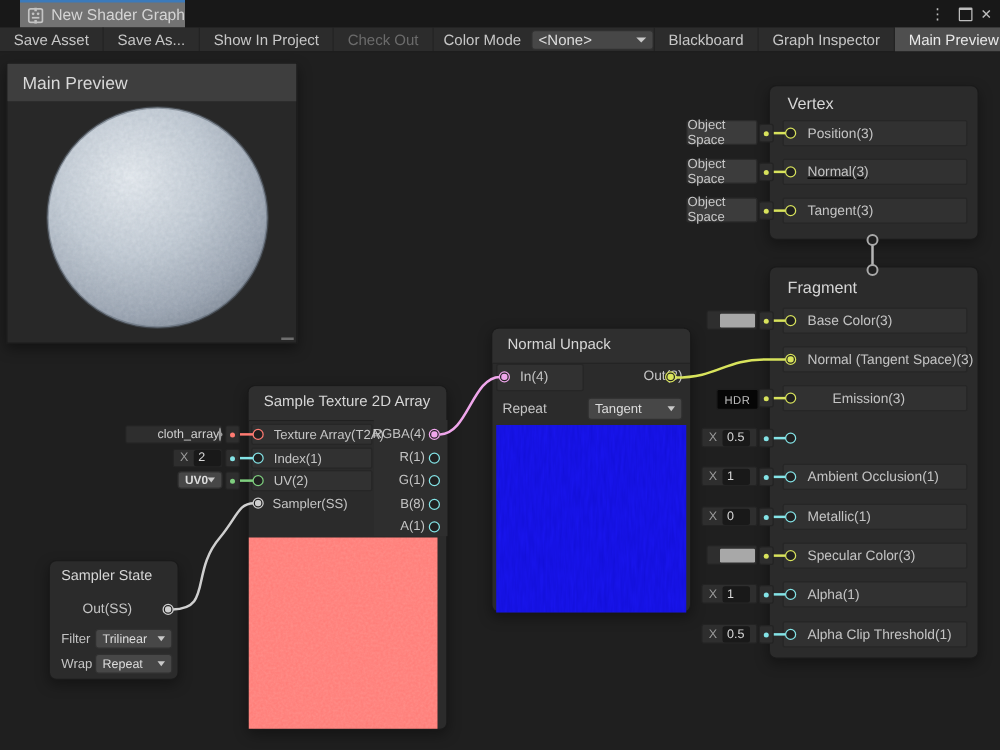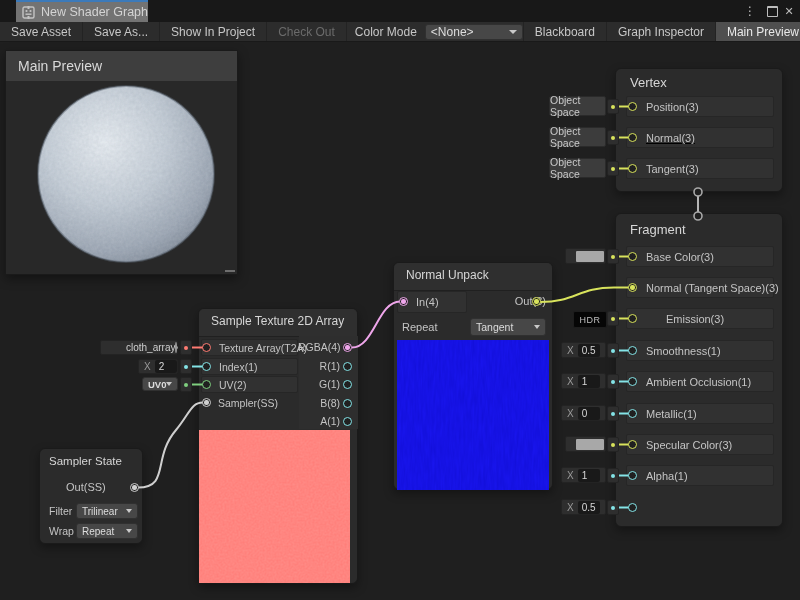--- a/index.html
+++ b/index.html
@@ -169,34 +169,34 @@
 
   <div class="slot" style="left:626px;top:246px;width:148px;height:21px;">
     <span class="slot-label" style="margin-left:19px;">Base Color(3)</span>
     </div>
   <div class="slot" style="left:626px;top:277px;width:148px;height:21px;">
     <span class="slot-label" style="margin-left:19px;">Normal (Tangent Space)(3)</span>
     </div>
   <div class="slot" style="left:626px;top:308px;width:148px;height:21px;">
     <span class="slot-label" style="margin-left:19px;padding-left:20px;">Emission(3)</span>
     </div>
-  <div class="slot" style="left:626px;top:340px;width:148px;height:21px;">
-    <span class="slot-label" style="margin-left:19px;">Smoothness(1)</span>
-    </div>
   <div class="slot" style="left:626px;top:371px;width:148px;height:21px;">
     <span class="slot-label" style="margin-left:19px;">Ambient Occlusion(1)</span>
     </div>
   <div class="slot" style="left:626px;top:403px;width:148px;height:21px;">
     <span class="slot-label" style="margin-left:19px;">Metallic(1)</span>
     </div>
   <div class="slot" style="left:626px;top:434px;width:148px;height:21px;">
     <span class="slot-label" style="margin-left:19px;">Specular Color(3)</span>
     </div>
   <div class="slot" style="left:626px;top:465px;width:148px;height:21px;">
     <span class="slot-label" style="margin-left:19px;">Alpha(1)</span>
+    </div>
+  <div class="slot" style="left:626px;top:497px;width:148px;height:21px;">
+    <span class="slot-label" style="margin-left:19px;">Alpha Clip Threshold(1)</span>
     </div>
 
   <div class="port c-y" style="left:628px;top:252px;"></div>
   <div class="port c-y filled" style="left:628px;top:283px;"></div>
   <div class="port c-y" style="left:628px;top:314px;"></div>
   <div class="port c-t" style="left:628px;top:346px;"></div>
   <div class="port c-t" style="left:628px;top:377px;"></div>
   <div class="port c-t" style="left:628px;top:409px;"></div>
   <div class="port c-y" style="left:628px;top:440px;"></div>
   <div class="port c-t" style="left:628px;top:471px;"></div>

